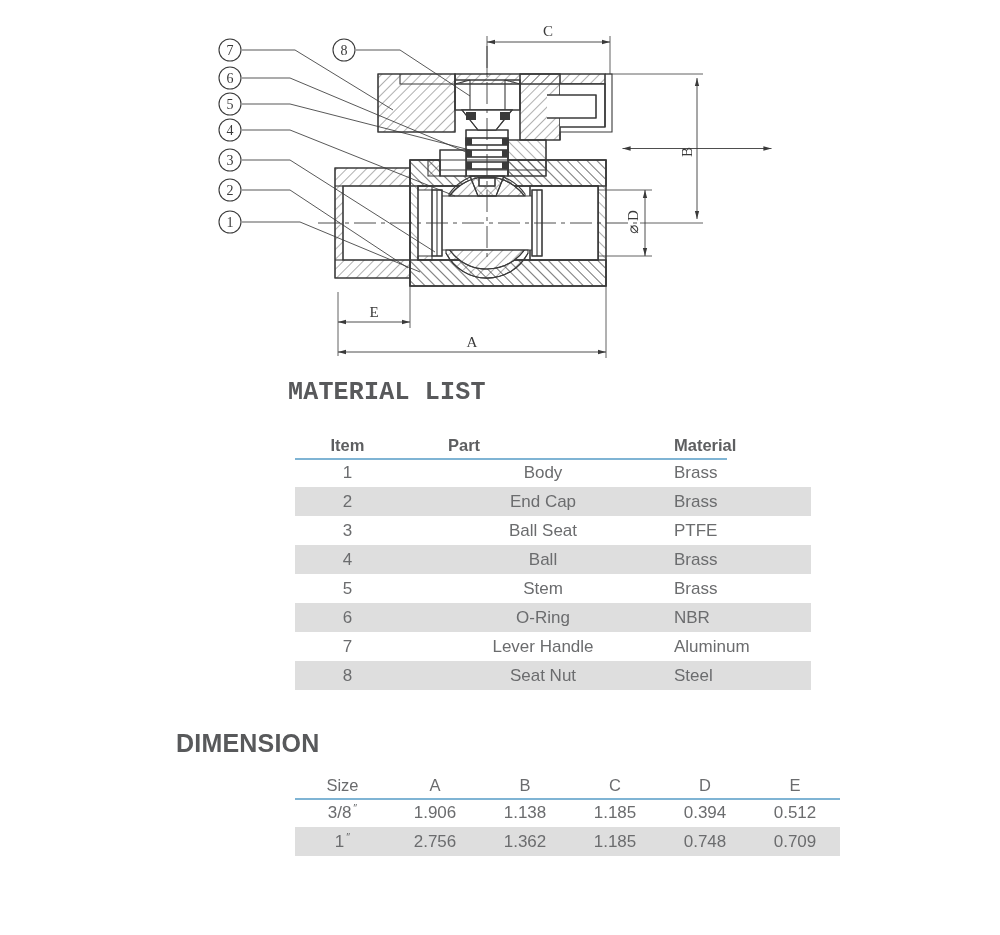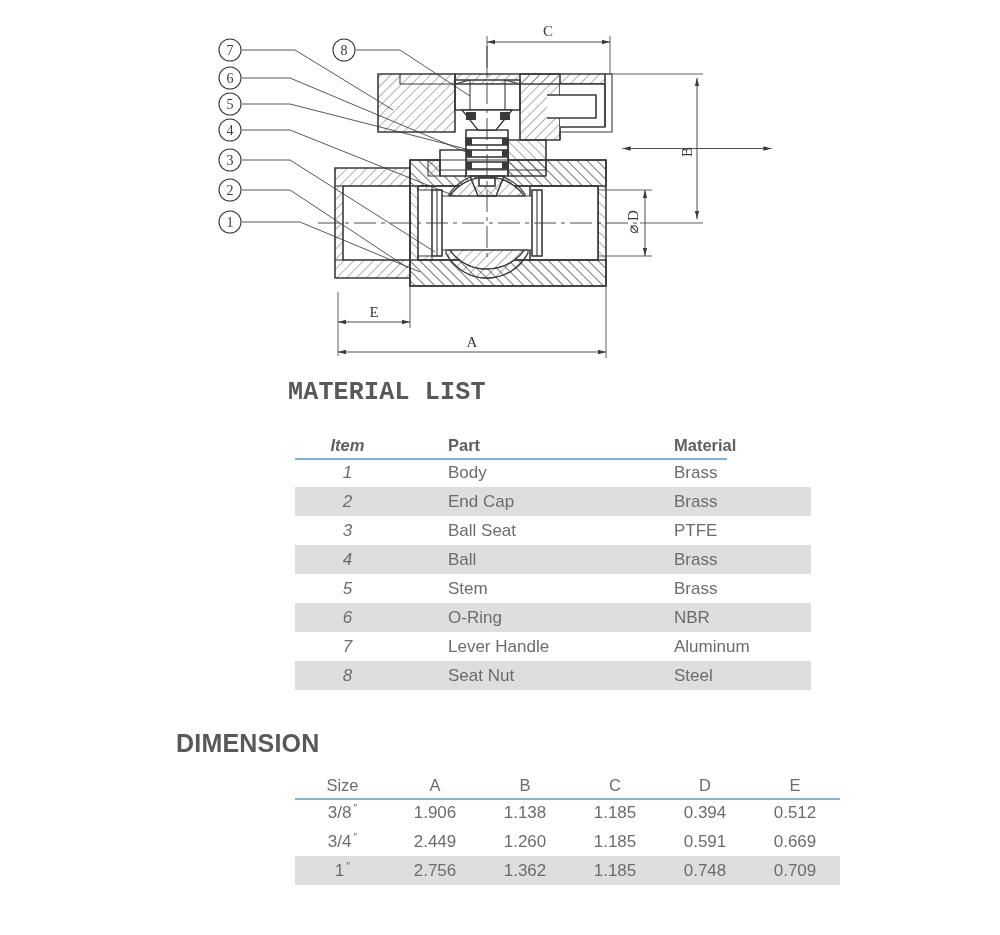--- a/index.html
+++ b/index.html
@@ -69,28 +69,28 @@
 
   
   .hdr-rule {
     position: absolute;
     height: 2px;
     background: #7fb4d4;
   }
 
   
   #material-table { left: 295px; top: 432px; width: 432px; }
-  #material-table .col-item { width: 105px; font-style: italic; }
+  #material-table .col-item { width: 105px; }
   #material-table .col-part { width: 190px; }
   #material-table .col-material { width: 137px; }
   #material-table thead th { font-weight: bold; color: #5e5f61; font-size: 16.5px; }
   #material-table thead th.col-item  { text-align: center; }
   #material-table thead th.col-part  { text-align: left; padding-left: 48px; }
   #material-table thead th.col-material { text-align: left; padding-left: 36px; }
-  #material-table tbody td.col-part { text-align: left; padding-left: 48px; }
+  #material-table tbody td.col-part { text-align: center; padding-left: 48px; }
   #material-table tbody td.col-material { text-align: left; padding-left: 36px; }
   #material-rule { left: 295px; top: 458px; width: 432px; }
 
   
   #dimension-table { left: 295px; top: 772px; width: 545px; }
   #dimension-table col { width: 90px; }
   #dimension-table .col-size { width: 95px; }
   #dimension-table thead th { font-size: 16.5px; color: #6b6c6e; }
   #dimension-rule { left: 295px; top: 798px; width: 545px; }
 
@@ -392,28 +392,20 @@
   </thead>
   <tbody>
     <tr class="row-plain">
       <td><span>3/8</span><span class="inch-mark">″</span></td>
       <td>1.906</td>
       <td>1.138</td>
       <td>1.185</td>
       <td>0.394</td>
       <td>0.512</td>
     </tr>
-    <tr class="row-plain">
-      <td><span>3/4</span><span class="inch-mark">″</span></td>
-      <td>2.449</td>
-      <td>1.260</td>
-      <td>1.185</td>
-      <td>0.591</td>
-      <td>0.669</td>
-    </tr>
     <tr class="row-shaded">
       <td><span>1</span><span class="inch-mark">″</span></td>
       <td>2.756</td>
       <td>1.362</td>
       <td>1.185</td>
       <td>0.748</td>
       <td>0.709</td>
     </tr>
   </tbody>
 </table>

